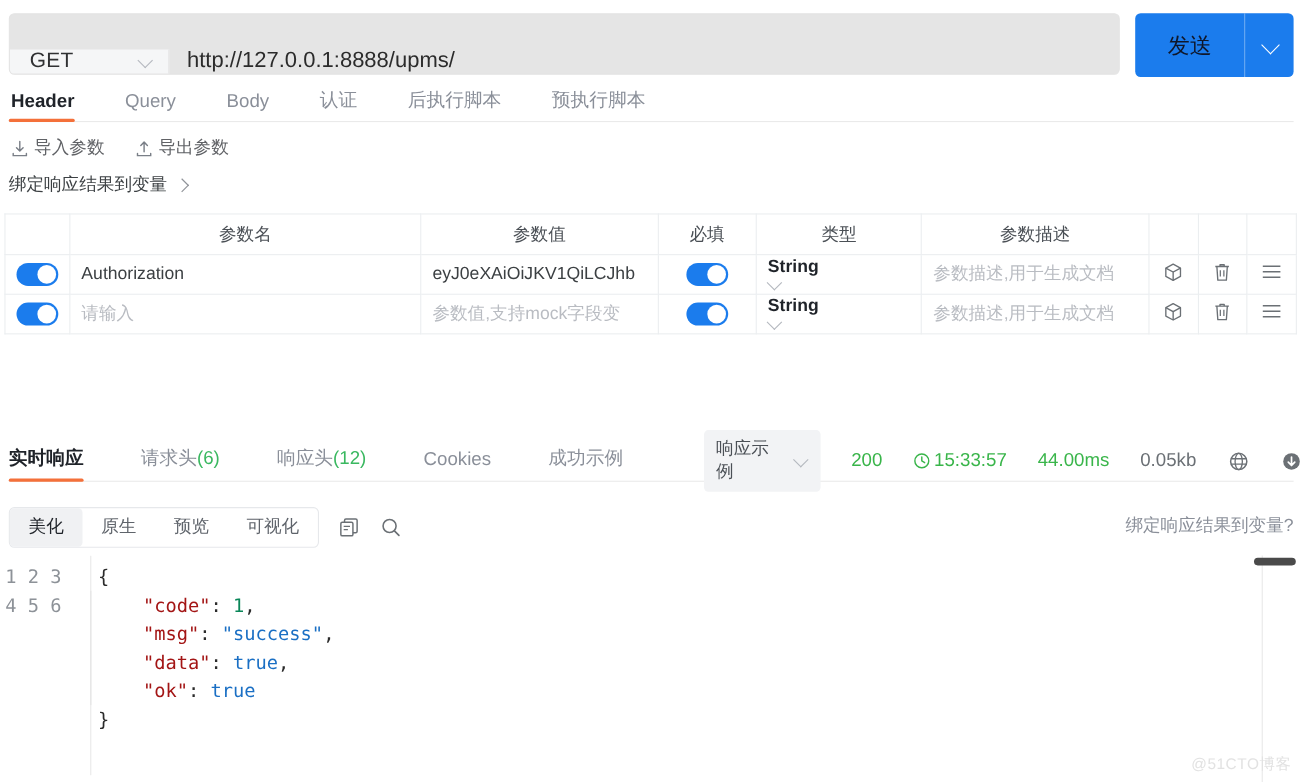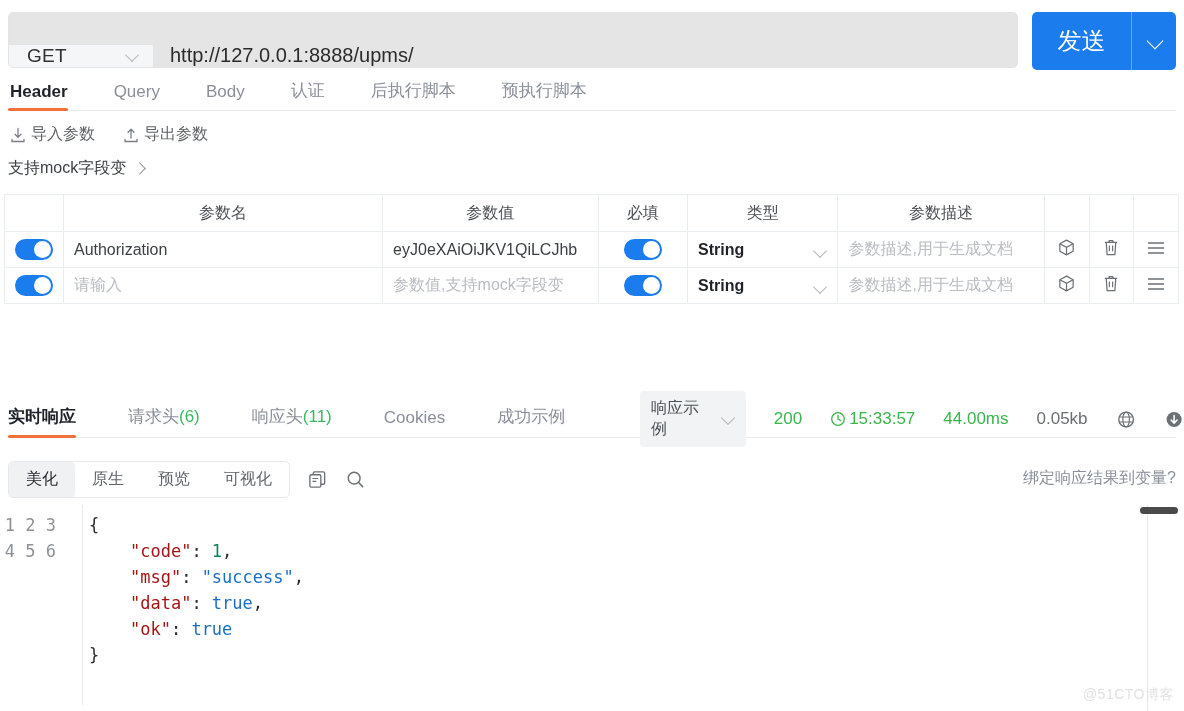--- a/index.html
+++ b/index.html
@@ -42,21 +42,21 @@
     font-size: 20px; color: #2b2b2b; padding: 0 16px;
   }
   .send-wrap {
     position: absolute; left: 1032px; top: 12px;
     width: 144px; height: 58px;
     display: flex; border-radius: 5px; overflow: hidden;
     background: #1b7ced;
   }
   .send-btn {
     flex: 1; display: flex; align-items: center; justify-content: center;
-    color: #ffffff; font-size: 24px; cursor: pointer;
+    color: #0f172a; font-size: 20px; cursor: pointer;
     border-right: 1px solid rgba(255,255,255,.35);
   }
   .send-caret {
     width: 44px; display: flex; align-items: center; justify-content: center;
     cursor: pointer;
   }
   .send-caret .chev::after { border-color: #ffffff; width: 11px; height: 11px; }
 
   
   .tabs {
@@ -118,21 +118,21 @@
   .sw {
     display: inline-block; width: 38px; height: 21px; border-radius: 11px;
     background: #1b7ced; position: relative; cursor: pointer; vertical-align: middle;
   }
   .sw::after {
     content:""; position:absolute; right:2px; top:2px;
     width:17px;height:17px;border-radius:50%;background:#fff;
   }
   .cellval { font-size: 16px; color: #3c4043; }
   .ph { font-size: 16px; color: #b9bcc2; }
-  .type-cell { display:flex; align-items:flex-end; justify-content:space-between; }
+  .type-cell { display:flex; align-items:flex-start; justify-content:space-between;flex-direction:column; }
   .type-cell span.t { font-size: 16px; color: #1f2329; font-weight: bold; }
   .icn { color: #6b7075; cursor: pointer; display:inline-block; }
 
   
   .resp-tabs {
     position: absolute; left: 8px; top: 400px; width: 1168px; height: 38px;
     display: flex; align-items: flex-end;
     border-bottom: 1px solid #eaeaea;
   }
   .rtab {
@@ -266,21 +266,21 @@
     </div>
     <div class="io-link">
       <svg width="16" height="16" viewBox="0 0 16 16">
         <path d="M8 11V2.5M8 2.2l-3 3M8 2.2l3 3M2 12.5v2h12v-2" fill="none" stroke="#7a7f87" stroke-width="1.3" stroke-linecap="round"></path>
       </svg>
       <span>导出参数</span>
     </div>
   </div>
 
   <div class="sysheader">
-    <span>支持mock字段变</span>
+    <span>绑定响应结果到变量</span>
     <span class="chev-r"></span>
   </div>
 
   <table class="ptable">
     <thead>
       <tr>
         <th class="c-toggle"></th>
         <th class="c-name">参数名</th>
         <th class="c-value">参数值</th>
         <th class="c-req">必填</th>
@@ -379,21 +379,21 @@
   </table>
 
   <div class="resp-tabs">
     <div class="rtab active">
       <span>实时响应</span>
     </div>
     <div class="rtab">
       <span>请求头</span><span class="cnt">(6)</span>
     </div>
     <div class="rtab">
-      <span>响应头</span><span class="cnt">(11)</span>
+      <span>响应头</span><span class="cnt">(12)</span>
     </div>
     <div class="rtab">
       <span>Cookies</span>
     </div>
     <div class="rtab">
       <span>成功示例</span>
     </div>
   </div>
 
   <div class="meta">

